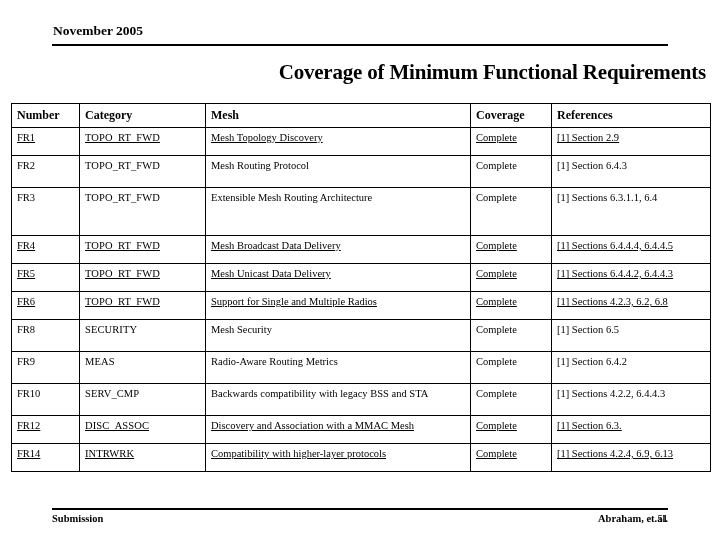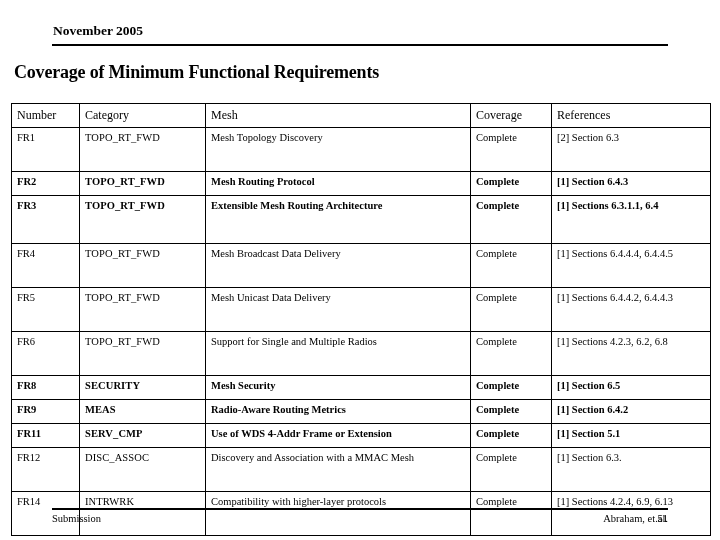--- a/index.html
+++ b/index.html
@@ -42,23 +42,23 @@
   }
   .doc-header .hdr-left { padding-left: 1px; }
   .doc-header .hdr-right { padding-right: 1px; }
 
   
   .page-title {
     position: absolute;
     left: 14px;
     top: 56px;
     width: 692px;
-    text-align: left;
+    text-align: right;
     font-weight: bold;
-    font-size: 18px;
+    font-size: 21px;
     line-height: 32px;
     letter-spacing: -0.2px;
     white-space: nowrap;
   }
 
   
   .table-wrap {
     position: absolute;
     left: 11px;
     top: 103px;
@@ -74,39 +74,39 @@
   table.req-table th,
   table.req-table td {
     border: 1.2px solid #000;
     text-align: left;
     vertical-align: top;
     padding: 4px 4px 4px 5px;
     overflow: hidden;
     white-space: nowrap;
   }
   table.req-table th {
-    font-weight: normal;
+    font-weight: bold;
     font-size: 12px;
     line-height: 14px;
     padding-top: 4px;
     padding-bottom: 4px;
   }
 
   
   col.c-number    { width: 68px;  }
   col.c-category  { width: 126px; }
   col.c-name      { width: 265px; }
   col.c-coverage  { width: 81px;  }
   col.c-reference { width: 159px; }
 
   
   tr.r-head    td, tr.r-head th { height: 15px; }
-  tr.h-norm    td { height: 15px;  padding-bottom: 24px; }
-  tr.h-tall    td { height: 19px;  padding-bottom: 0; font-weight: bold; }
-  tr.h-xtall   td { height: 26px;  padding-bottom: 17px; font-weight: bold; }
+  tr.h-norm    td { height: 15px;  padding-bottom: 8px; text-decoration: underline; }
+  tr.h-tall    td { height: 19px;  padding-bottom: 8px; }
+  tr.h-xtall   td { height: 26px;  padding-bottom: 17px; }
 
   .cat-cell { font-family: "Liberation Serif", "DejaVu Serif", serif; letter-spacing: 0.1px; }
 
   
   .doc-footer {
     position: absolute;
     left: 52px;
     top: 508px;
     width: 616px;
     border-top: 2.5px solid #000;
@@ -119,21 +119,21 @@
     white-space: nowrap;
   }
   .doc-footer .ftr-center {
     position: absolute;
     left: 0;
     right: 0;
     text-align: right;
     top: 2px;
   }
   .doc-footer .ftr-left,
-  .doc-footer .ftr-right { position: relative; z-index: 2; }
+  .doc-footer .ftr-right { position: relative; z-index: 2; font-weight: bold; }
 </style>
 </head>
 <body>
 
 <div class="page">
 
   <div class="doc-header">
     <span class="hdr-left">November 2005</span>
   </div>
 
@@ -156,21 +156,21 @@
           <th>Coverage</th>
           <th>References</th>
         </tr>
       </thead>
       <tbody>
         <tr class="h-norm">
           <td>FR1</td>
           <td class="cat-cell">TOPO_RT_FWD</td>
           <td>Mesh Topology Discovery</td>
           <td>Complete</td>
-          <td>[2] Section 6.3</td>
+          <td>[1] Section 2.9</td>
         </tr>
         <tr class="h-tall">
           <td>FR2</td>
           <td class="cat-cell">TOPO_RT_FWD</td>
           <td>Mesh Routing Protocol</td>
           <td>Complete</td>
           <td>[1] Section 6.4.3</td>
         </tr>
         <tr class="h-xtall">
           <td>FR3</td>
@@ -208,25 +208,25 @@
           <td>[1] Section 6.5</td>
         </tr>
         <tr class="h-tall">
           <td>FR9</td>
           <td class="cat-cell">MEAS</td>
           <td>Radio-Aware Routing Metrics</td>
           <td>Complete</td>
           <td>[1] Section 6.4.2</td>
         </tr>
         <tr class="h-tall">
-          <td>FR11</td>
+          <td>FR10</td>
           <td class="cat-cell">SERV_CMP</td>
-          <td>Use of WDS 4-Addr Frame or Extension</td>
-          <td>Complete</td>
-          <td>[1] Section 5.1</td>
+          <td>Backwards compatibility with legacy BSS and STA</td>
+          <td>Complete</td>
+          <td>[1] Sections 4.2.2, 6.4.4.3</td>
         </tr>
         <tr class="h-norm">
           <td>FR12</td>
           <td class="cat-cell">DISC_ASSOC</td>
           <td>Discovery and Association with a MMAC Mesh</td>
           <td>Complete</td>
           <td>[1] Section 6.3.</td>
         </tr>
         <tr class="h-norm">
           <td>FR14</td>

